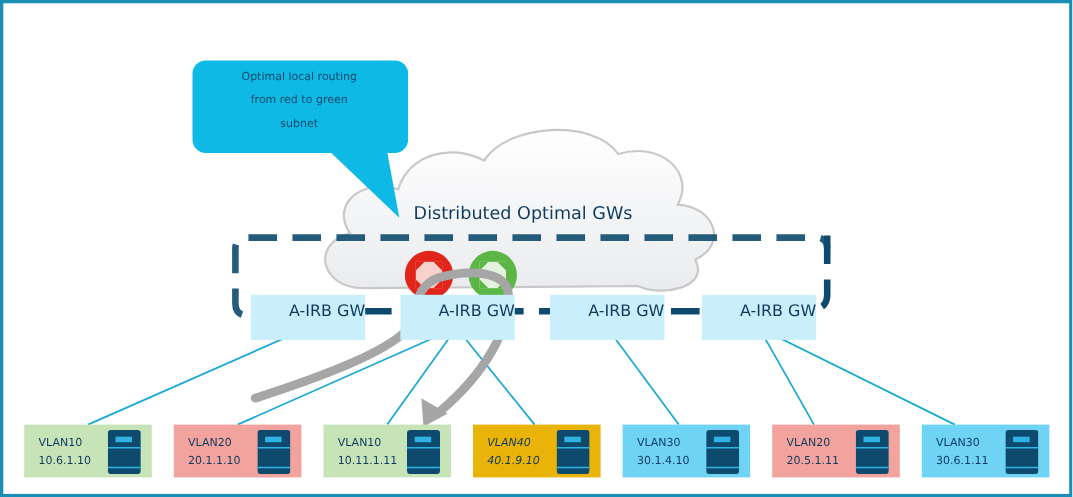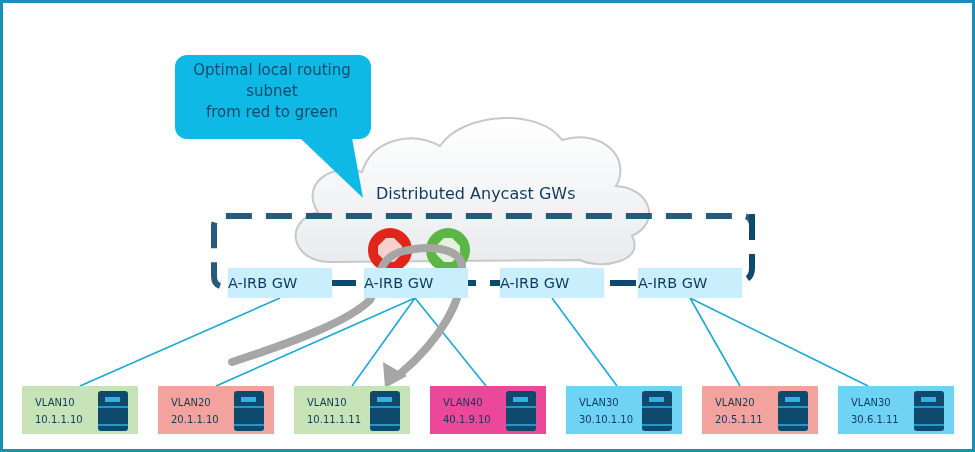--- a/index.html
+++ b/index.html
@@ -1,21 +1,21 @@
 <!DOCTYPE html>
 <html><head>
 <meta charset="utf-8">
 <style>
   html, body { margin:0; padding:0; background:#ffffff; }
   body { width:975px; height:452px; position:relative; overflow:hidden; font-family:"DejaVu Sans", sans-serif; }
   .frame { position:absolute; left:0; top:0; width:969px; height:446px; border:3px solid #1b8fb3; background:#ffffff; }
   svg.canvas { position:absolute; left:0; top:0; }
-  .callout-text { position:absolute; left:177px; top:60px; width:190px; text-align:center; font-size:15px; line-height:21px; color:#0e4a6b; }
+  .callout-text { position:absolute; left:177px; top:60px; width:190px; text-align:center; font-size:10px; line-height:21px; color:#0e4a6b; }
   .cloud-label { position:absolute; left:376px; top:184px; font-size:16px; color:#0f3a5f; white-space:nowrap; }
-  .gw { position:absolute; top:268px; width:104px; height:30px; background:#c9effc; color:#0f3a5f; font-size:14.5px; line-height:30px; text-align:left; }
+  .gw { position:absolute; top:268px; width:104px; height:41px; background:#c9effc; color:#0f3a5f; font-size:14.5px; line-height:30px; text-align:right; }
   .host { position:absolute; top:386px; width:116px; height:48px; }
   .host .lbl { position:absolute; left:13px; top:8px; font-size:10px; line-height:17px; color:#0f3a5f; }
   .host .srv { position:absolute; right:10px; top:5px; width:30px; height:40px; }
 </style>
 </head>
 <body>
 
 <div class="frame"></div>
 
 <svg class="canvas" width="975" height="452">
@@ -63,36 +63,36 @@
   </g>
 
   <g>
     <path d="M232,362 C300,340 350,320 370,300 C380,282 376,260 400,252 C430,244 460,248 462,266 C464,300 440,340 400,374" fill="none" stroke="#a6a6a6" stroke-width="8" stroke-linecap="round"></path>
     <polygon points="385,388 383,362 407,376" fill="#a6a6a6"></polygon>
   </g>
 </svg>
 
 <div class="callout-text">
   <div>Optimal local routing</div>
+  <div>from red to green</div>
   <div>subnet</div>
-  <div>from red to green</div>
 </div>
 
-<div class="cloud-label">Distributed Anycast GWs</div>
+<div class="cloud-label">Distributed Optimal GWs</div>
 
 <div class="gw" style="left:228px">A-IRB GW</div>
 <div class="gw" style="left:364px">A-IRB GW</div>
 <div class="gw" style="left:500px">A-IRB GW</div>
 <div class="gw" style="left:638px">A-IRB GW</div>
 
 <div id="hosts">
     <div class="host" style="left: 22px; background: rgb(198, 228, 184);">
       <div class="lbl">
         <div>VLAN10</div>
-        <div>10.1.1.10</div>
+        <div>10.6.1.10</div>
       </div>
       <svg class="srv" viewBox="0 0 30 40">
         <rect x="0" y="0" width="30" height="40" rx="3" fill="#0d4a6e"></rect>
         <rect x="7" y="6" width="15" height="5" fill="#2fb3e3"></rect>
         <line x1="0" y1="16" x2="30" y2="16" stroke="#2fb3e3" stroke-width="1.5"></line>
         <line x1="0" y1="34" x2="30" y2="34" stroke="#2fb3e3" stroke-width="1.5"></line>
       </svg>
     </div>
     <div class="host" style="left: 158px; background: rgb(242, 163, 157);">
       <div class="lbl">
@@ -111,36 +111,36 @@
         <div>VLAN10</div>
         <div>10.11.1.11</div>
       </div>
       <svg class="srv" viewBox="0 0 30 40">
         <rect x="0" y="0" width="30" height="40" rx="3" fill="#0d4a6e"></rect>
         <rect x="7" y="6" width="15" height="5" fill="#2fb3e3"></rect>
         <line x1="0" y1="16" x2="30" y2="16" stroke="#2fb3e3" stroke-width="1.5"></line>
         <line x1="0" y1="34" x2="30" y2="34" stroke="#2fb3e3" stroke-width="1.5"></line>
       </svg>
     </div>
-    <div class="host" style="left: 430px; background: #ec4899;">
+    <div class="host" style="left: 430px; background: #eab308; font-style: italic;">
       <div class="lbl">
         <div>VLAN40</div>
         <div>40.1.9.10</div>
       </div>
       <svg class="srv" viewBox="0 0 30 40">
         <rect x="0" y="0" width="30" height="40" rx="3" fill="#0d4a6e"></rect>
         <rect x="7" y="6" width="15" height="5" fill="#2fb3e3"></rect>
         <line x1="0" y1="16" x2="30" y2="16" stroke="#2fb3e3" stroke-width="1.5"></line>
         <line x1="0" y1="34" x2="30" y2="34" stroke="#2fb3e3" stroke-width="1.5"></line>
       </svg>
     </div>
     <div class="host" style="left: 566px; background: rgb(111, 211, 246);">
       <div class="lbl">
         <div>VLAN30</div>
-        <div>30.10.1.10</div>
+        <div>30.1.4.10</div>
       </div>
       <svg class="srv" viewBox="0 0 30 40">
         <rect x="0" y="0" width="30" height="40" rx="3" fill="#0d4a6e"></rect>
         <rect x="7" y="6" width="15" height="5" fill="#2fb3e3"></rect>
         <line x1="0" y1="16" x2="30" y2="16" stroke="#2fb3e3" stroke-width="1.5"></line>
         <line x1="0" y1="34" x2="30" y2="34" stroke="#2fb3e3" stroke-width="1.5"></line>
       </svg>
     </div>
     <div class="host" style="left: 702px; background: rgb(242, 163, 157);">
       <div class="lbl">

